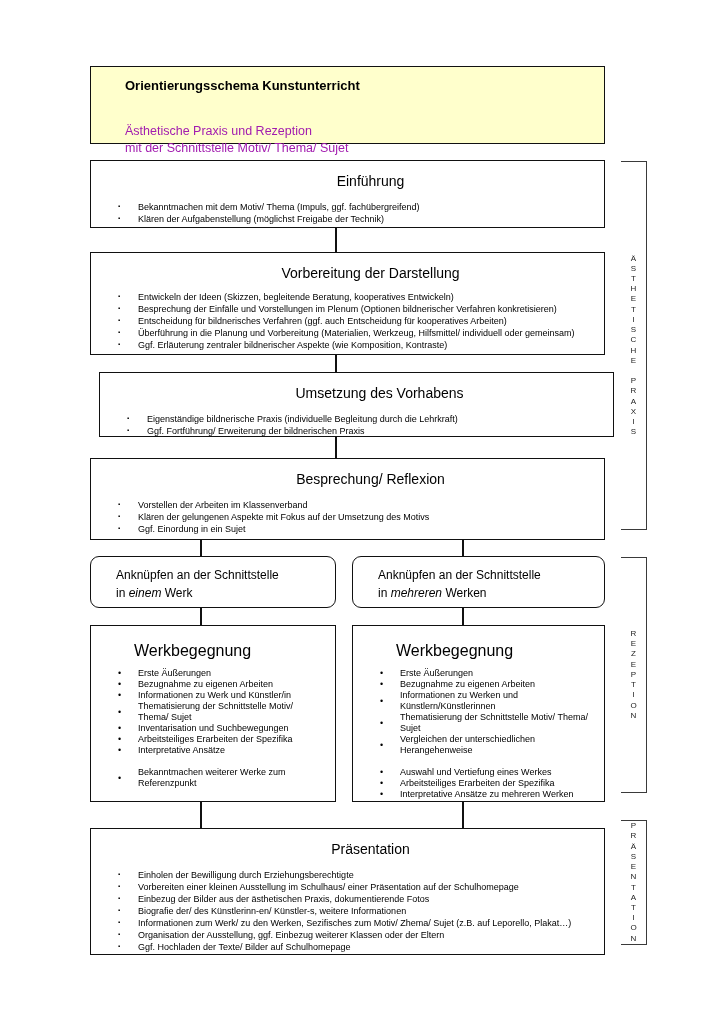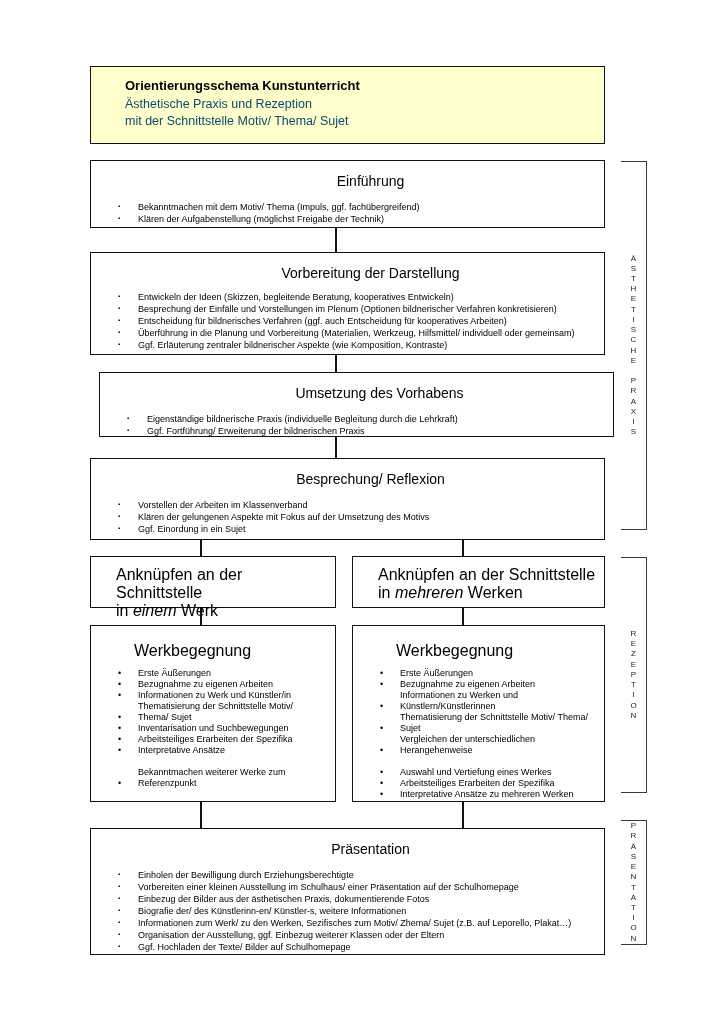--- a/index.html
+++ b/index.html
@@ -3,29 +3,29 @@
 <meta charset="utf-8">
 <style>
   html,body{margin:0;padding:0;background:#fff;}
   .page{
     position:relative;width:659px;height:1023px;background:#ffffff;
     font-family:"Liberation Sans",sans-serif;color:#000;overflow:hidden;
   }
   .box{position:absolute;box-sizing:border-box;border:1.5px solid #111;background:#fff;}
   .title-box{background:#ffffcc;padding:11px 10px 0 34px;}
   .title-main{font-size:13px;font-weight:bold;line-height:16px;}
-  .title-sub{font-size:12.5px;color:#0c4a6e;line-height:17px;margin-top:2px;}
+  .title-sub{font-size:12.5px;color:#a21caf;line-height:17px;margin-top:29px;}
   .stage-title{font-size:14px;line-height:17px;margin:12px 0 0 46px;text-align:center;}
   .wb-title{font-size:16px;line-height:17px;margin:16px 0 0 43px;}
-  .branch-box{padding:9px 6px 0 25px;font-size:16px;line-height:18px;}
+  .branch-box{padding:9px 6px 0 25px;font-size:12px;line-height:18px;border-radius:9px;}
   .branch-box i{font-style:italic;}
   .bullets{margin-top:11px;}
   .bullets.tight{margin-top:9px;}
   .bullets.gap{margin-top:11px;}
-  .b-row{display:flex;align-items:flex-end;font-size:9px;line-height:11px;}
+  .b-row{display:flex;align-items:center;font-size:9px;line-height:11px;}
   .b-dot{flex:0 0 20px;margin-left:27px;}
   .sq .b-dot::before{content:"▪";font-size:6px;position:relative;top:-1px;}
   .rd .b-dot::before{content:"•";font-size:9px;}
   .b-txt{flex:1;padding-right:10px;}
   .vline{position:absolute;width:2px;background:#111;}
   .bracket{
     position:absolute;box-sizing:border-box;width:26px;
     border-top:1.5px solid #3a3a3a;border-right:1.5px solid #3a3a3a;border-bottom:1.5px solid #3a3a3a;
     display:flex;align-items:center;justify-content:center;
   }

